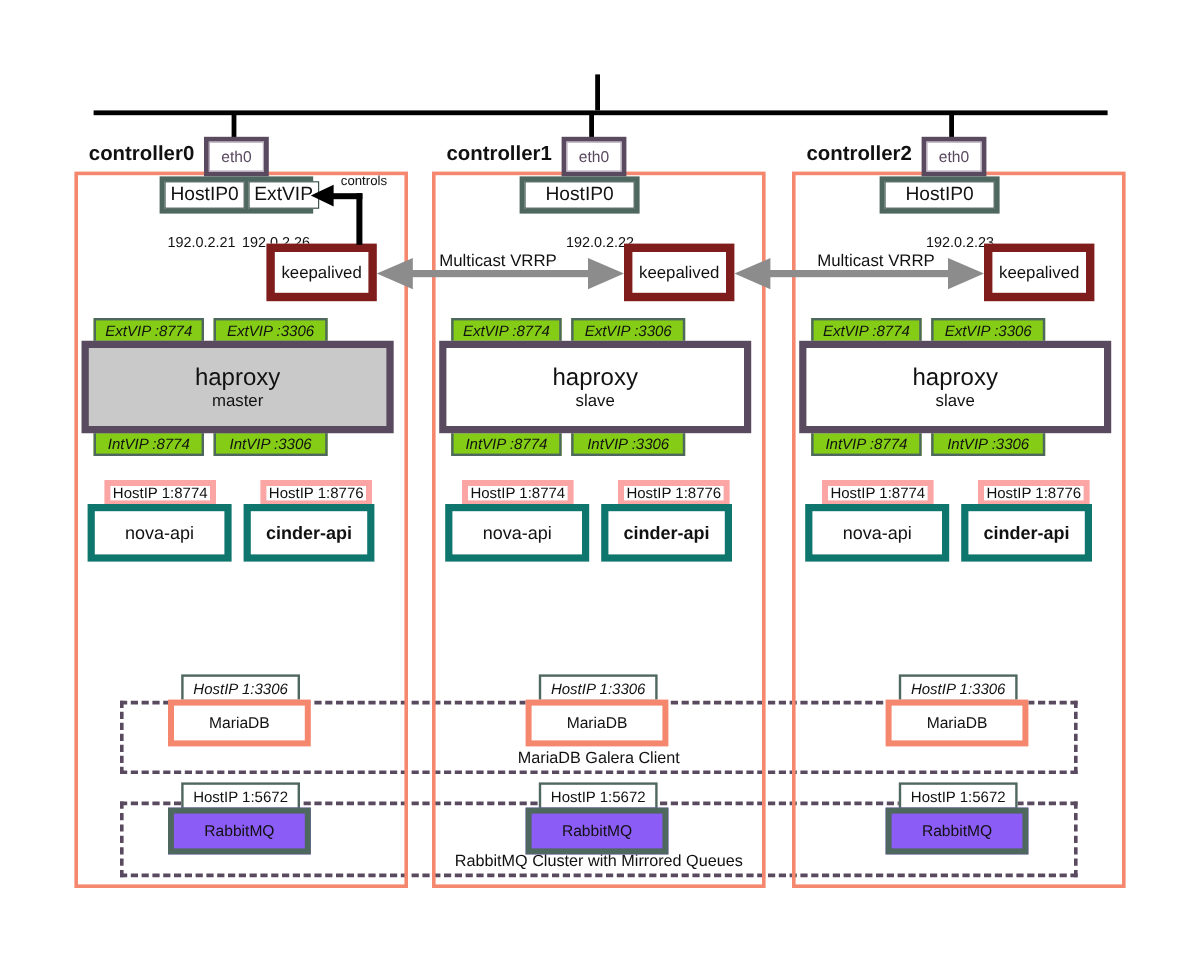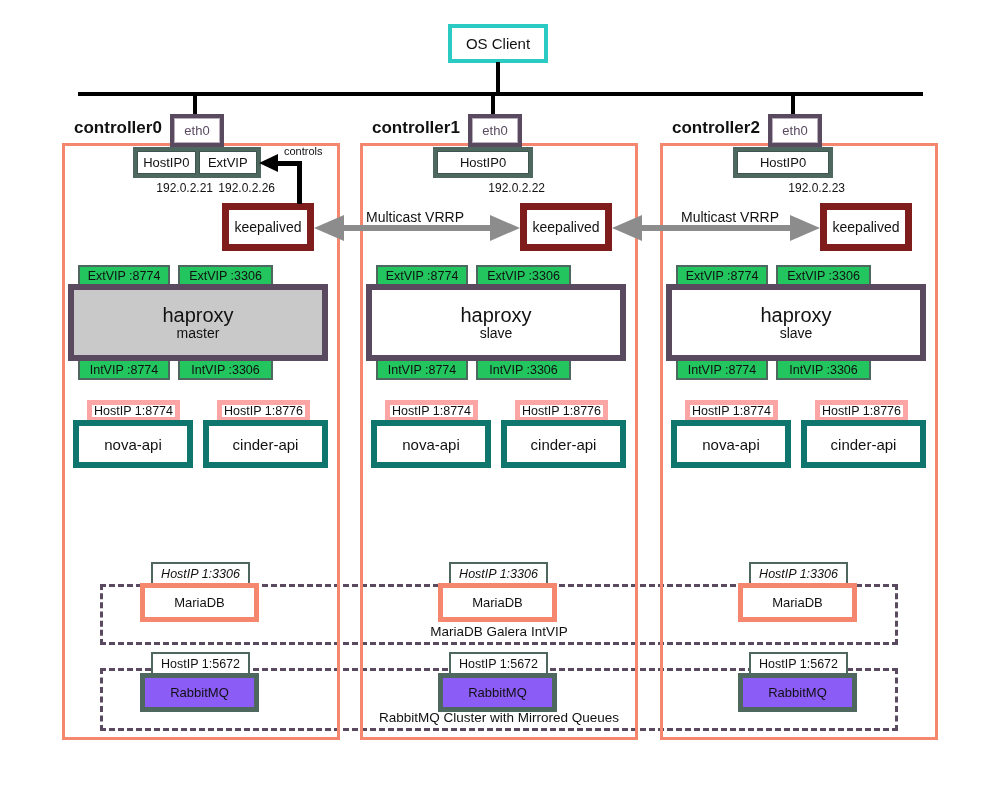--- a/index.html
+++ b/index.html
@@ -23,37 +23,37 @@
   .controller{position:absolute;top:0;width:278px;height:760px;}
   .col0{left:62px;padding-left:40px;} .col1{left:360px;} .col2{left:660px;}
   .ctrl-border{position:absolute;left:0;top:143px;width:278px;height:597px;border:3px solid #f5876f;box-sizing:border-box;z-index:1;}
   .ctrl-name{position:absolute;left:12px;top:118px;font-size:17px;font-weight:bold;}
   .eth-stub{left:131px;top:94px;width:4px;height:21px;background:#000;z-index:2;}
   .eth{left:108px;top:114px;width:54px;height:33px;background:#5a4a60;padding:4px;box-sizing:border-box;z-index:3;}
   .eth-inner{width:100%;height:100%;background:#fff;border:1px solid #b9aebd;color:#5a4a60;font-size:13px;display:flex;align-items:center;justify-content:center;box-sizing:border-box;}
   .hostip-frame{top:147px;height:31px;background:#4f685f;padding:4px;box-sizing:border-box;display:flex;gap:3px;z-index:3;}
   .frame-dual{left:71px;width:128px;}
   .frame-single{left:73px;width:100px;}
-  .hostip-box{flex:1;background:#fff;border:1px solid #3f5650;font-size:13px;display:flex;align-items:center;justify-content:center;white-space:nowrap;padding:0 4px;}
-  .ip{top:181px;width:90px;text-align:right;font-size:12px;}
+  .hostip-box{flex:1;background:#fff;border:1px solid #3f5650;font-size:16px;display:flex;align-items:center;justify-content:center;white-space:nowrap;padding:0 4px;}
+  .ip{top:195px;width:90px;text-align:center;font-size:12px;}
   .ip-a{left:61px;} .ip-b{left:123px;} .ip-single{left:95px;}
   .keepalived{left:160px;top:203px;width:92px;height:48px;border:7px solid #7f1d1d;background:#fff;font-size:14px;z-index:2;}
 
-  .port-box{height:21px;border:2px solid #4f685f;background:#22c55e;font-size:12.5px;z-index:1;white-space:nowrap;}
+  .port-box{height:21px;border:2px solid #4f685f;background:#84cc16;font-size:12.5px;z-index:1;white-space:nowrap;font-style:italic;}
   .ext-a{left:16px;top:265px;width:92px;} .ext-b{left:116px;top:265px;width:95px;}
   .int-a{left:16px;top:359px;width:92px;} .int-b{left:116px;top:359px;width:95px;}
   .haproxy{left:6px;top:284px;width:260px;height:77px;border:6px solid #5a4a60;background:#fff;z-index:2;display:flex;flex-direction:column;align-items:center;justify-content:center;box-sizing:border-box;}
   .haproxy.master{background:#c9c9c9;}
   .hp-name{font-size:20px;line-height:21px;}
   .hp-role{font-size:14px;line-height:15px;}
 
   .api-label{height:22px;border:5px solid #fca5a5;background:#fff;font-size:12.5px;z-index:1;white-space:nowrap;}
   .api-label-a{left:25px;top:400px;width:93px;} .api-label-b{left:155px;top:400px;width:93px;}
   .api-box{top:420px;height:48px;border:6px solid #0f766e;background:#fff;font-size:15px;z-index:2;}
-  .api-a{left:11px;width:120px;} .api-b{left:141px;width:125px;}
+  .api-a{left:11px;width:120px;} .api-b{left:141px;width:109px;font-weight:bold;}
 
   .svc-label{left:89px;width:99px;height:23px;border:2px solid #4f685f;background:#fff;font-size:12.5px;z-index:3;white-space:nowrap;}
   .lbl-sql{top:562px;font-style:italic;} .lbl-mq{top:652px;}
   .mariadb{left:78px;top:583px;width:119px;height:39px;border:5px solid #f5876f;background:#fff;font-size:13px;z-index:3;}
   .rabbitmq{left:78px;top:673px;width:119px;height:39px;border:5px solid #4f685f;background:#8b5cf6;font-size:13px;z-index:3;}
 
   
   .vrrp-shaft{top:225px;height:6px;background:#8c8c8c;z-index:2;}
   .shaft-a{left:330px;width:172px;} .shaft-b{left:628px;width:175px;}
   .tri{width:0;height:0;top:215px;z-index:2;}
@@ -67,26 +67,25 @@
   .controls-label{left:284px;top:145px;font-size:11px;z-index:3;}
   .ctl-head{left:259px;top:154px;width:0;height:0;border-top:9px solid transparent;border-bottom:9px solid transparent;border-right:19px solid #000;z-index:3;}
   .ctl-h{left:276px;top:161px;width:26px;height:5px;background:#000;z-index:3;}
   .ctl-v{left:297px;top:161px;width:5px;height:43px;background:#000;z-index:3;}
 </style>
 </head>
 <body>
 
 <div class="canvas">
 
-  <div class="abs cc os-client">OS Client</div>
   <div class="abs os-stub"></div>
   <div class="abs bus"></div>
 
   <div class="abs cluster galera">
-    <div class="cluster-label">MariaDB Galera IntVIP</div>
+    <div class="cluster-label">MariaDB Galera Client</div>
   </div>
   <div class="abs cluster mqcluster">
     <div class="cluster-label">RabbitMQ Cluster with Mirrored Queues</div>
   </div>
 
   <div class="controller col0">
     <div class="ctrl-name">controller0</div>
     <div class="ctrl-border"></div>
     <div class="abs eth-stub"></div>
     <div class="abs eth">

